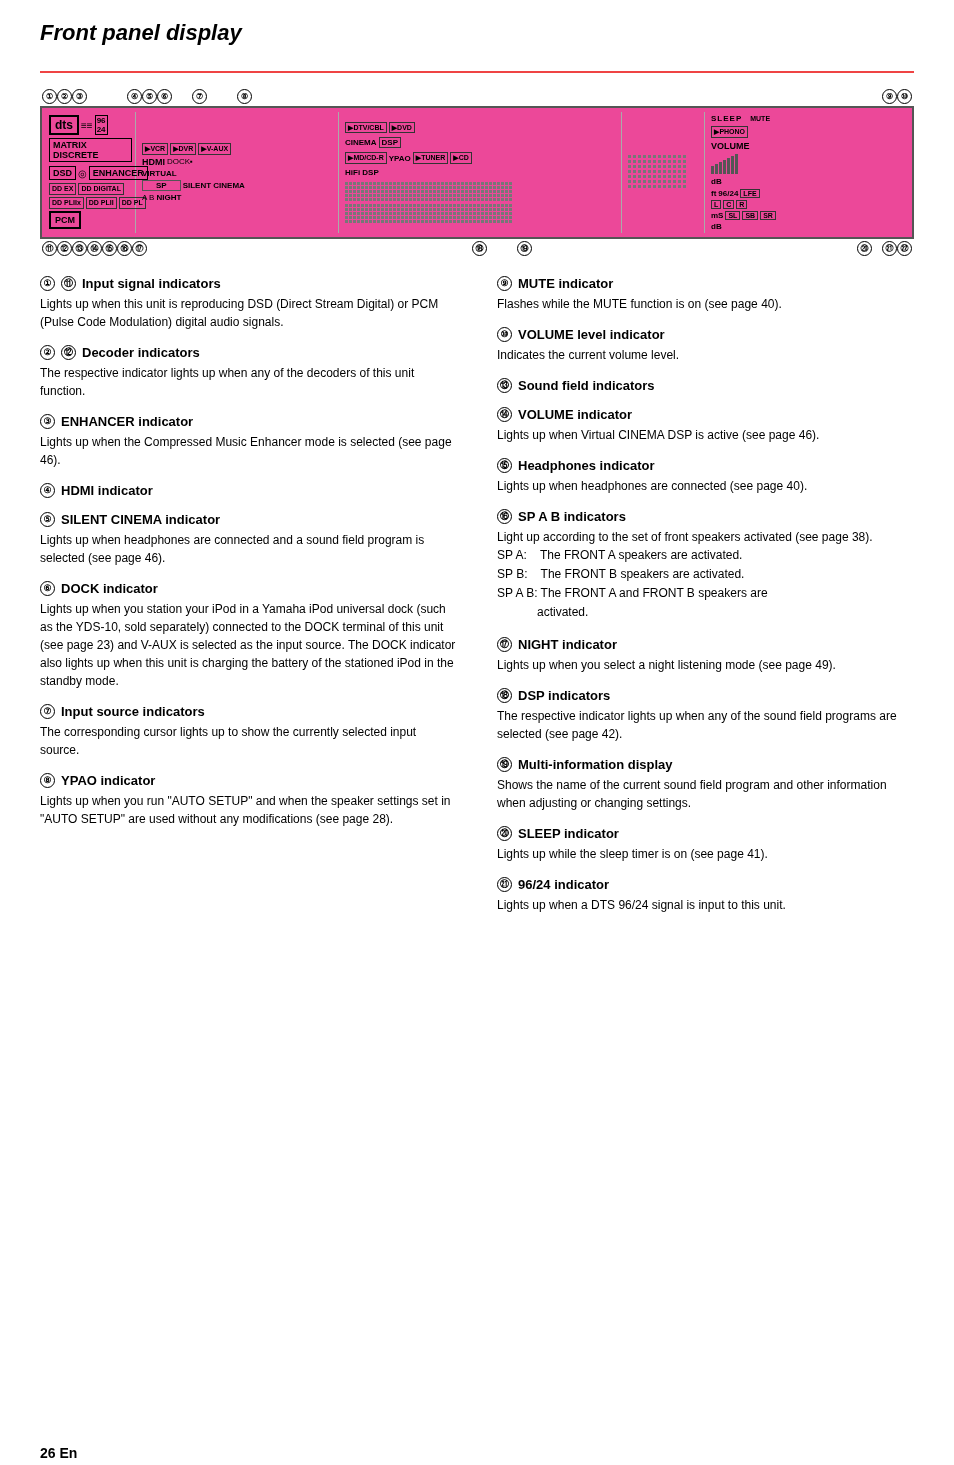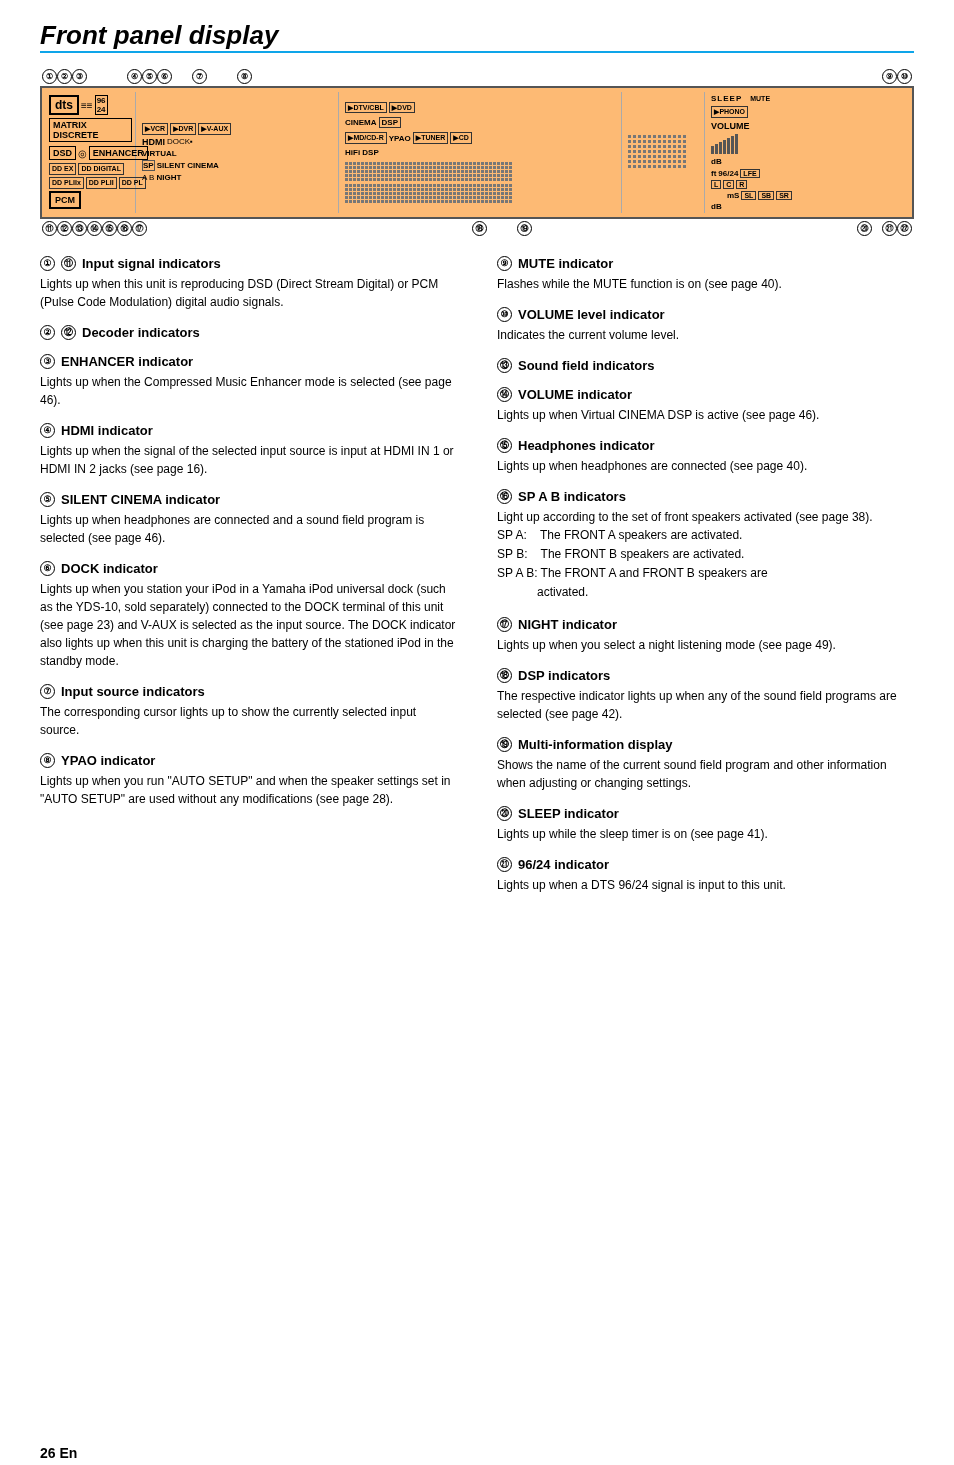--- a/index.html
+++ b/index.html
@@ -21,26 +21,26 @@
     .section-label {
       font-size: 11px;
       font-style: italic;
       color: #333;
       margin-bottom: 4px;
       border-top: 1px solid #999;
       padding-top: 4px;
     }
 
     .page-title {
-      font-size: 26px;
+      font-size: 22px;
       font-weight: bold;
       font-style: italic;
       margin-bottom: 16px;
-      padding-bottom: 0;
-      border-bottom: 2px solid #0ea5e9;
+      padding-bottom: 25px;
+      border-bottom: 2px solid #ef4444;
     }
 
     .dts-logo {
       font-weight: bold;
       font-size: 12px;
       border: 2px solid #000;
       padding: 1px 4px;
       display: inline-block;
     }
 
@@ -130,21 +130,21 @@
       font-weight: bold;
       display: flex;
       align-items: center;
       justify-content: center;
       background: #fff;
       flex-shrink: 0;
     }
 
     .panel-main {
       border: 2px solid #555;
-      background: #fdba74;
+      background: #ec4899;
       display: flex;
       align-items: stretch;
       padding: 4px 4px;
       gap: 3px;
       min-height: 95px;
     }
 
     
     .seg {
       display: flex;
@@ -287,21 +287,21 @@
           <span class="mini-badge">▶V-AUX</span>
         </div>
         <div class="seg-row" style="gap:2px;">
           <span style="font-size:9px;font-weight:bold;">HDMI</span>
           <span style="font-size:8px;">DOCK▪</span>
         </div>
         <div class="seg-row" style="gap:2px;">
           <span style="font-size:8px;font-weight:bold;">VIRTUAL</span>
         </div>
         <div class="seg-row" style="gap:2px;">
-          <span style="font-size:8px;font-weight:bold;border:1px solid #555;padding:0 0;">SP</span>
+          <span style="font-size:8px;font-weight:bold;border:1px solid #555;padding:0 13px;">SP</span>
           <span style="font-size:8px;font-weight:bold;">SILENT CINEMA</span>
         </div>
         <div class="seg-row" style="gap:2px;">
           <span style="font-size:8px;">A B</span>
           <span style="font-size:8px;font-weight:bold;">NIGHT</span>
         </div>
       </div>
 
       <div class="seg" style="width:280px;">
         <div style="display:flex;gap:2px;align-items:center;margin-bottom:2px;">
@@ -897,21 +897,21 @@
             <span style="font-size:8px;">ft</span>
             <span style="font-size:8px;">96/24</span>
             <span class="ri-box">LFE</span>
           </div>
           <div class="ri-row">
             <span class="ri-box">L</span>
             <span class="ri-box">C</span>
             <span class="ri-box">R</span>
           </div>
           <div class="ri-row">
-            <span style="font-size:8px;margin-left:16px;">mS</span>
+            <span style="font-size:8px;">mS</span>
             <span class="ri-box">SL</span>
             <span class="ri-box">SB</span>
             <span class="ri-box">SR</span>
           </div>
           <div class="ri-row">
             <span style="font-size:8px;">dB</span>
           </div>
         </div>
       </div>
 
@@ -949,36 +949,36 @@
         </div>
         <div class="entry-body">Lights up when this unit is reproducing DSD (Direct Stream Digital) or PCM (Pulse Code Modulation) digital audio signals.</div>
       </div>
 
       <div class="entry">
         <div class="entry-title">
           <span class="entry-num">②</span>
           <span class="entry-num">⑫</span>
           <strong>Decoder indicators</strong>
         </div>
+        <div class="entry-body">The respective indicator lights up when any of the decoders of this unit function.</div>
       </div>
 
       <div class="entry">
         <div class="entry-title">
           <span class="entry-num">③</span>
           <strong>ENHANCER indicator</strong>
         </div>
         <div class="entry-body">Lights up when the Compressed Music Enhancer mode is selected (see page 46).</div>
       </div>
 
       <div class="entry">
         <div class="entry-title">
           <span class="entry-num">④</span>
           <strong>HDMI indicator</strong>
         </div>
-        <div class="entry-body">Lights up when the signal of the selected input source is input at HDMI IN 1 or HDMI IN 2 jacks (see page 16).</div>
       </div>
 
       <div class="entry">
         <div class="entry-title">
           <span class="entry-num">⑤</span>
           <strong>SILENT CINEMA indicator</strong>
         </div>
         <div class="entry-body">Lights up when headphones are connected and a sound field program is selected (see page 46).</div>
       </div>
 

